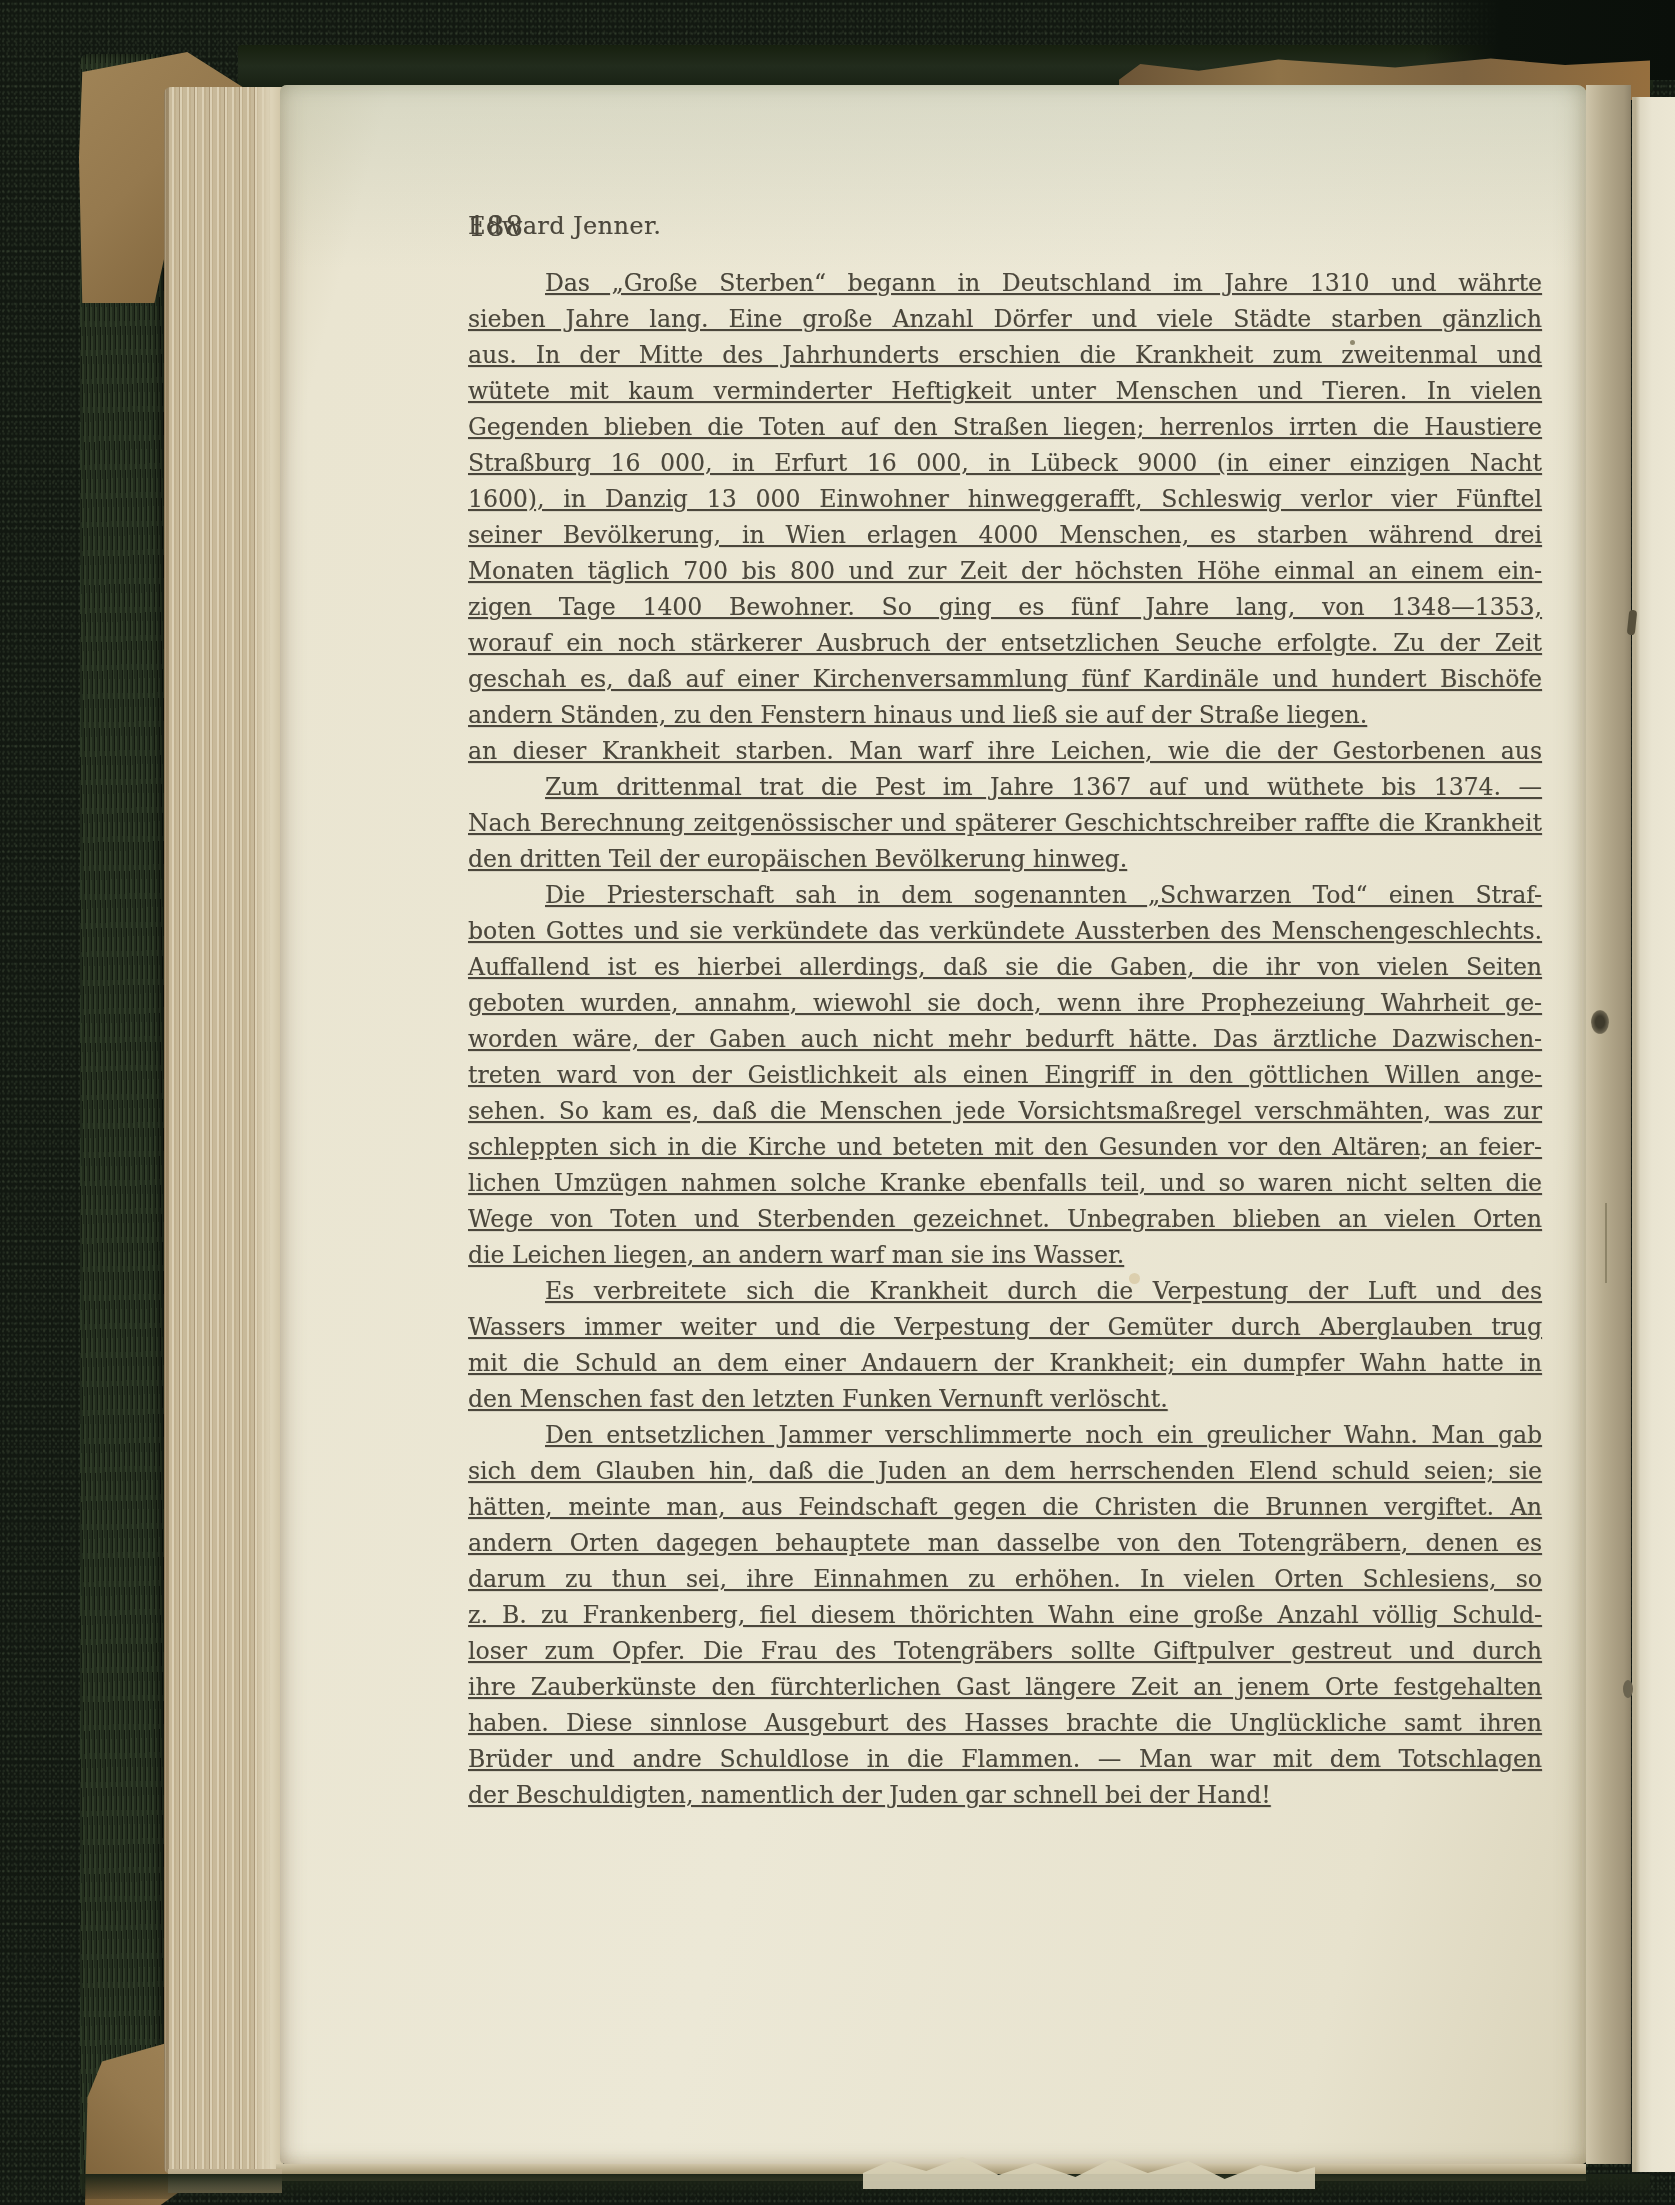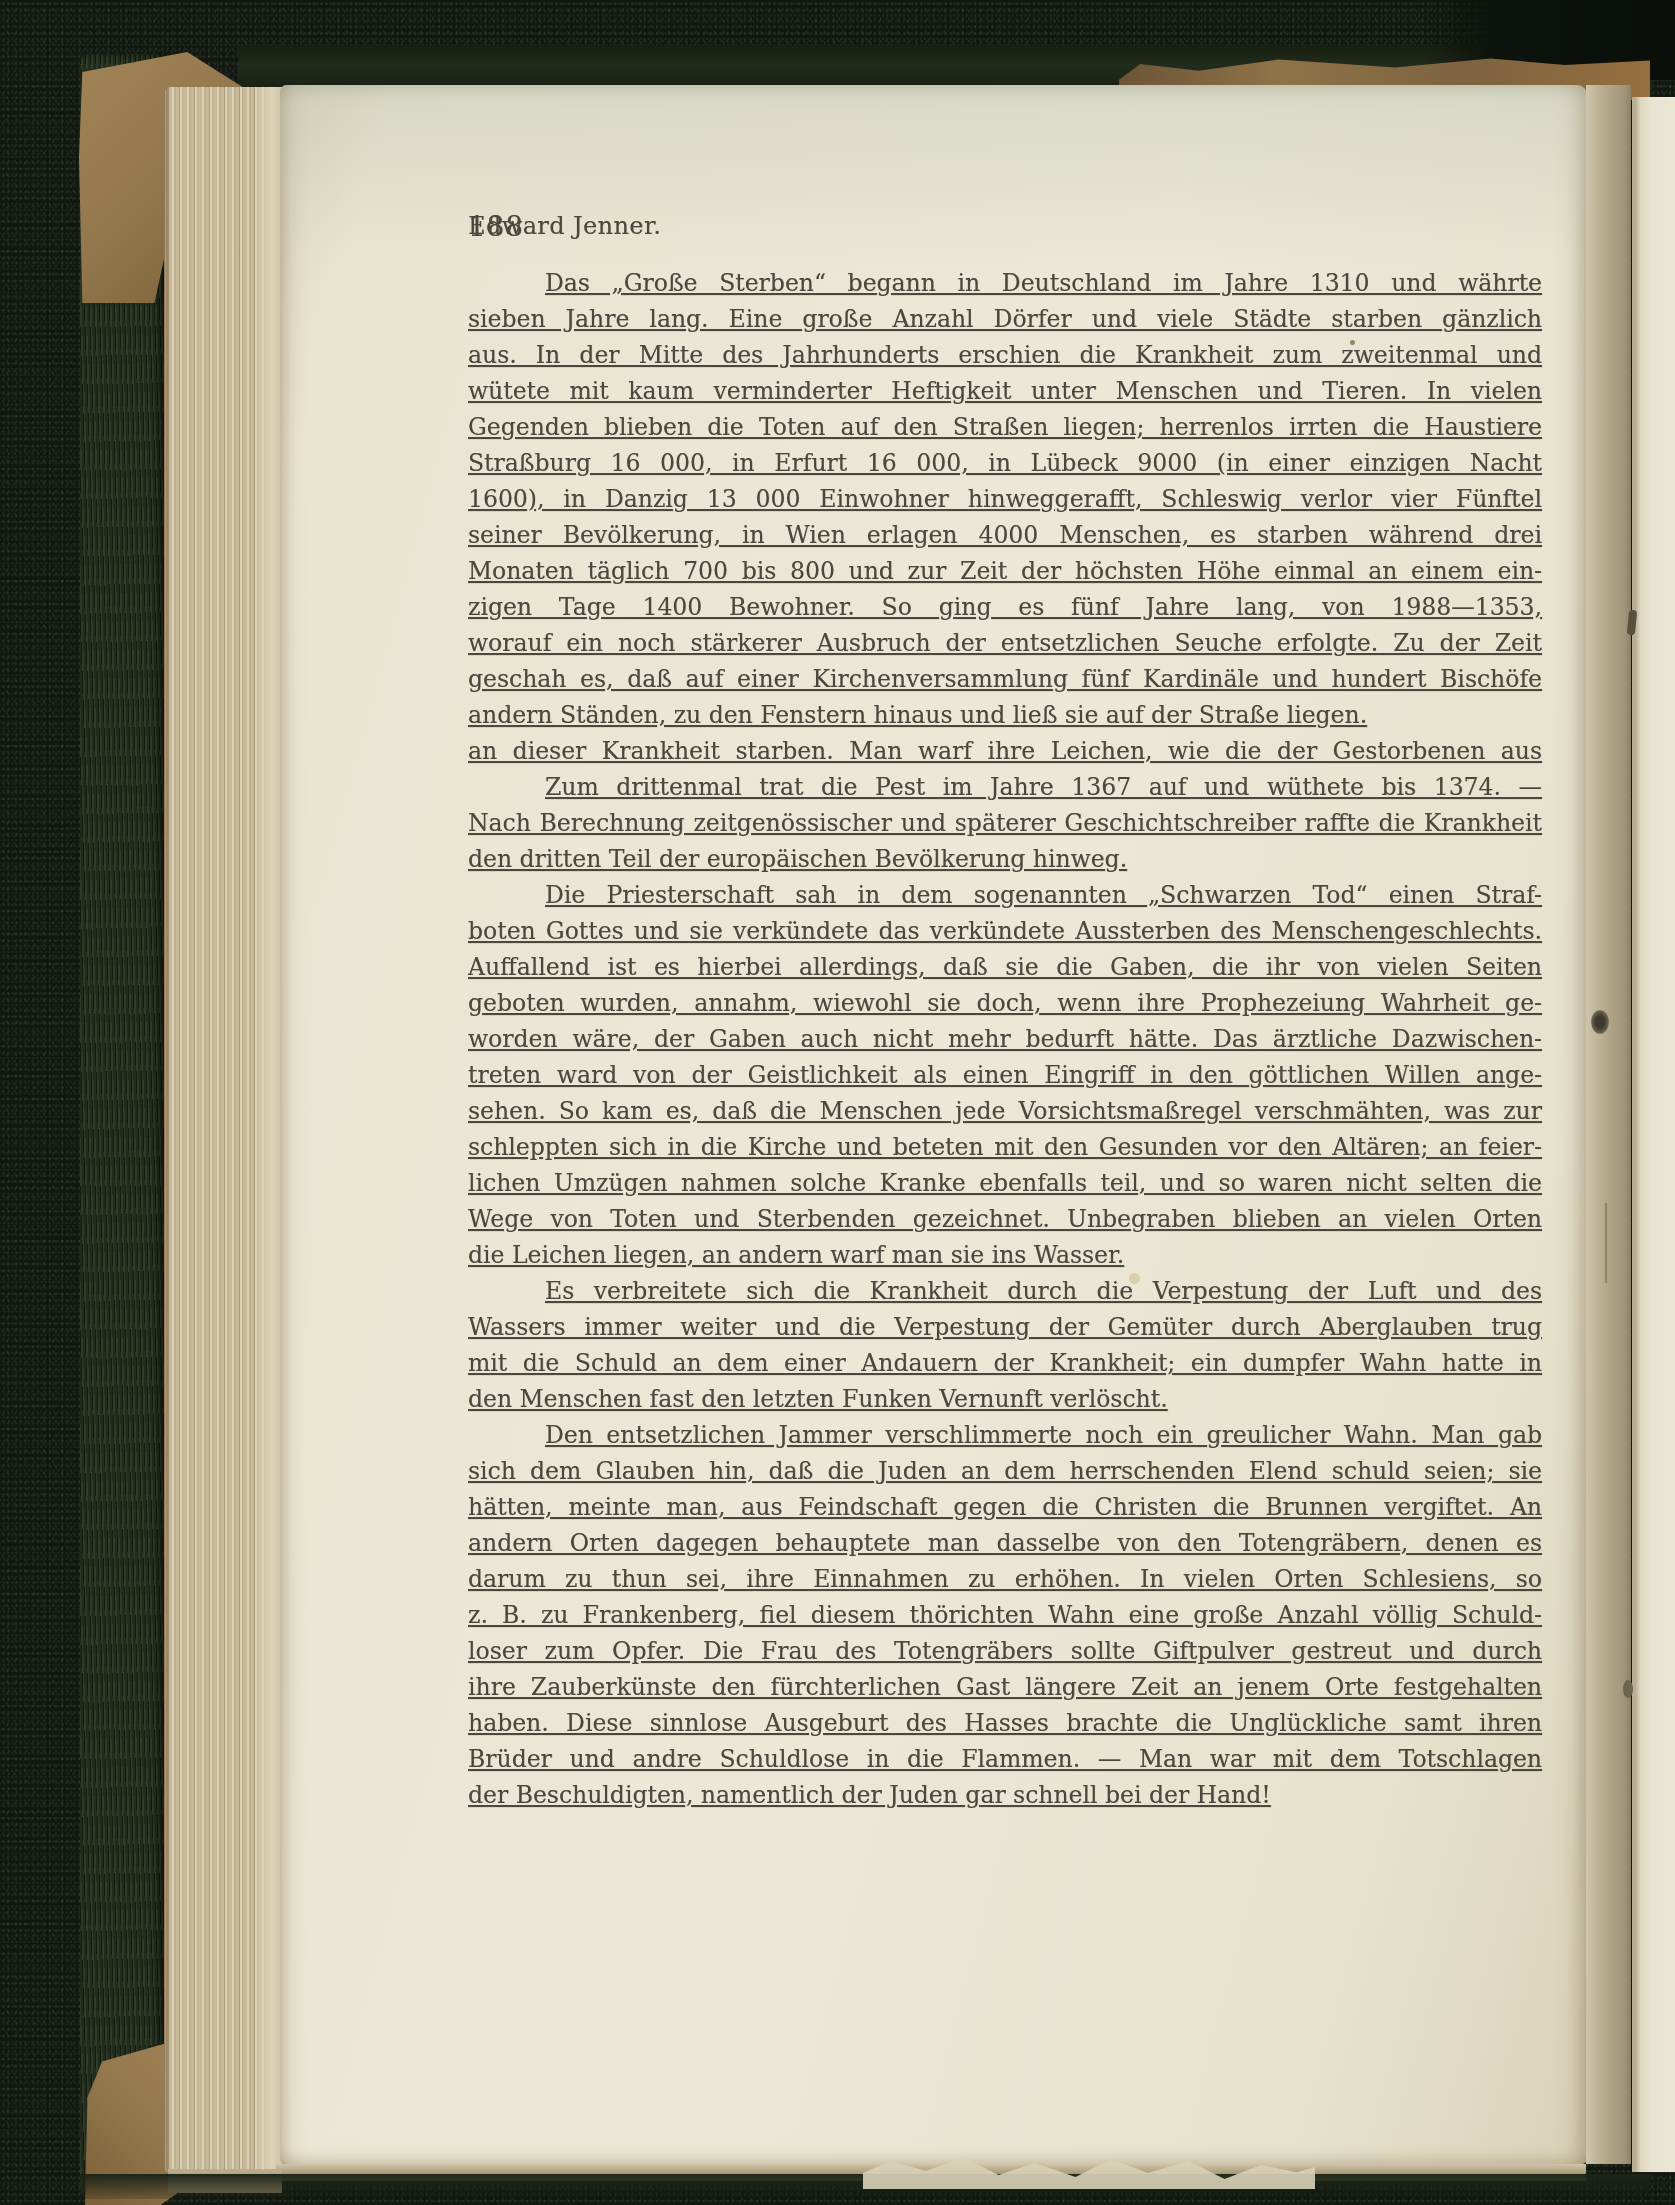--- a/index.html
+++ b/index.html
@@ -163,21 +163,21 @@
         <div class="para">
           <div class="line first">Das „Große Sterben“ begann in Deutschland im Jahre 1310 und währte</div>
           <div class="line">sieben Jahre lang. Eine große Anzahl Dörfer und viele Städte starben gänzlich</div>
           <div class="line">aus. In der Mitte des Jahrhunderts erschien die Krankheit zum zweitenmal und</div>
           <div class="line">wütete mit kaum verminderter Heftigkeit unter Menschen und Tieren. In vielen</div>
           <div class="line">Gegenden blieben die Toten auf den Straßen liegen; herrenlos irrten die Haustiere</div>
           <div class="line">Straßburg 16 000, in Erfurt 16 000, in Lübeck 9000 (in einer einzigen Nacht</div>
           <div class="line">1600), in Danzig 13 000 Einwohner hinweggerafft, Schleswig verlor vier Fünftel</div>
           <div class="line">seiner Bevölkerung, in Wien erlagen 4000 Menschen, es starben während drei</div>
           <div class="line">Monaten täglich 700 bis 800 und zur Zeit der höchsten Höhe einmal an einem ein-</div>
-          <div class="line">zigen Tage 1400 Bewohner. So ging es fünf Jahre lang, von 1988—1353,</div>
+          <div class="line">zigen Tage 1400 Bewohner. So ging es fünf Jahre lang, von 1348—1353,</div>
           <div class="line">worauf ein noch stärkerer Ausbruch der entsetzlichen Seuche erfolgte. Zu der Zeit</div>
           <div class="line">geschah es, daß auf einer Kirchenversammlung fünf Kardinäle und hundert Bischöfe</div>
           <div class="line last">andern Ständen, zu den Fenstern hinaus und ließ sie auf der Straße liegen.</div>
           <div class="line">an dieser Krankheit starben. Man warf ihre Leichen, wie die der Gestorbenen aus</div>
         </div>
         <div class="para">
           <div class="line first">Zum drittenmal trat die Pest im Jahre 1367 auf und wüthete bis 1374. —</div>
           <div class="line">Nach Berechnung zeitgenössischer und späterer Geschichtschreiber raffte die Krankheit</div>
           <div class="line last">den dritten Teil der europäischen Bevölkerung hinweg.</div>
         </div>

